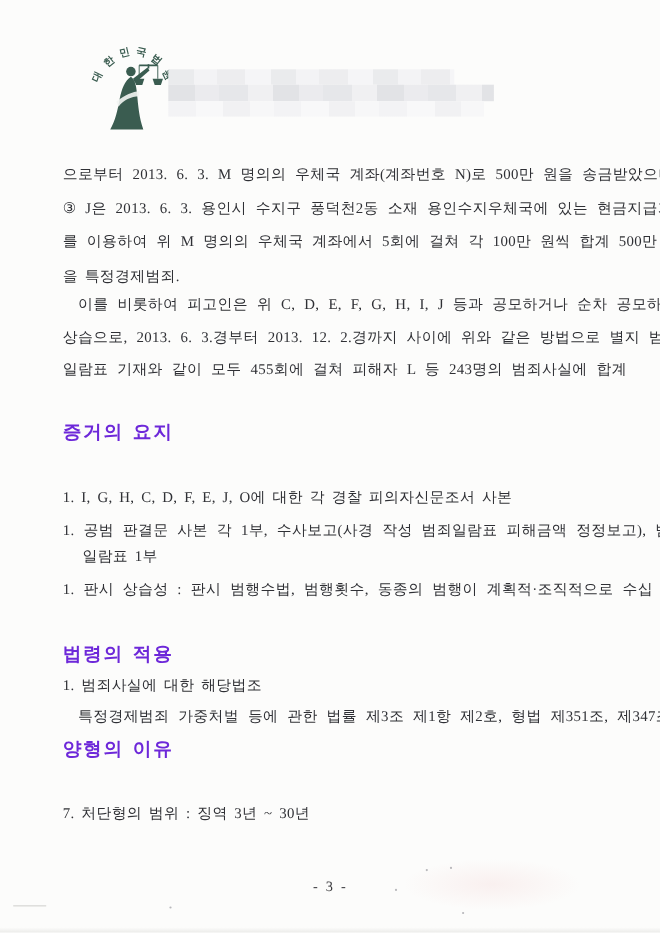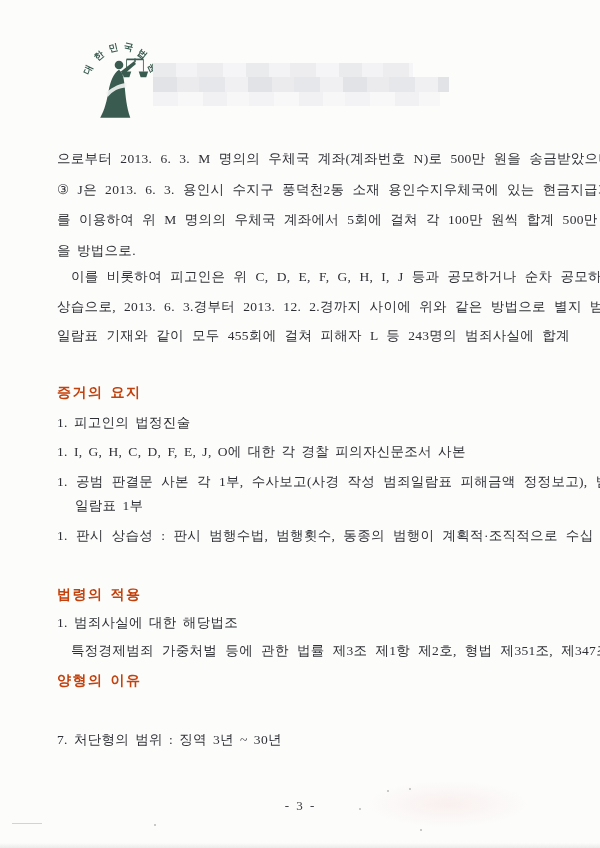--- a/index.html
+++ b/index.html
@@ -17,24 +17,24 @@
     box-sizing:border-box;
     font-size:13.5px;
     line-height:17px;
     color:#2f3035;
     letter-spacing:0.3px;
     word-spacing:2.5px;
     white-space:nowrap;
   }
   .j{word-spacing:4.5px;}           
   .h{
-    font-family:Liberation Serif, serif;
+    font-family:Liberation Sans, sans-serif;
     font-weight:700;
-    font-size:14px;
-    color:#c2410c;
+    font-size:17px;
+    color:#6d28d9;
     letter-spacing:1.5px;
     word-spacing:2px;
   }
   .in1{padding-left:14px;}
   .in2{padding-left:18px;}
   
   .pagenum{
     position:absolute;left:57px;top:798px;width:487px;
     text-align:center;font-size:13px;color:#3a3a3e;
     letter-spacing:2px;
@@ -103,27 +103,26 @@
 
   <div class="redact">
     <div class="r1"></div>
     <div class="r2"></div>
     <div class="r3"></div>
   </div>
 
   <div class="ln j" style="top:150px">으로부터 2013. 6. 3. M 명의의 우체국 계좌(계좌번호 N)로 500만 원을 송금받았으며,</div>
   <div class="ln j" style="top:181px">③ J은 2013. 6. 3. 용인시 수지구 풍덕천2동 소재 용인수지우체국에 있는 현금지급기</div>
   <div class="ln j" style="top:211px">를 이용하여 위 M 명의의 우체국 계좌에서 5회에 걸쳐 각 100만 원씩 합계 500만 원</div>
-  <div class="ln" style="top:242px">을 방법으로.</div>
+  <div class="ln" style="top:242px">을 특정경제범죄.</div>
   <div class="ln j in1" style="top:268px">이를 비롯하여 피고인은 위 C, D, E, F, G, H, I, J 등과 공모하거나 순차 공모하여,</div>
   <div class="ln j" style="top:298px">상습으로, 2013. 6. 3.경부터 2013. 12. 2.경까지 사이에 위와 같은 방법으로 별지 범죄</div>
   <div class="ln j" style="top:327px">일람표 기재와 같이 모두 455회에 걸쳐 피해자 L 등 243명의 범죄사실에 합계</div>
 
   <div class="ln h" style="top:384px">증거의 요지</div>
-  <div class="ln" style="top:414px">1. 피고인의 법정진술</div>
   <div class="ln" style="top:443px">1. I, G, H, C, D, F, E, J, O에 대한 각 경찰 피의자신문조서 사본</div>
   <div class="ln j" style="top:473px">1. 공범 판결문 사본 각 1부, 수사보고(사경 작성 범죄일람표 피해금액 정정보고), 범죄</div>
   <div class="ln in2" style="top:497px">일람표 1부</div>
   <div class="ln j" style="top:527px">1. 판시 상습성 : 판시 범행수법, 범행횟수, 동종의 범행이 계획적·조직적으로 수십 또</div>
 
   <div class="ln h" style="top:586px">법령의 적용</div>
   <div class="ln" style="top:614px">1. 범죄사실에 대한 해당법조</div>
   <div class="ln j in1" style="top:642px">특정경제범죄 가중처벌 등에 관한 법률 제3조 제1항 제2호, 형법 제351조, 제347조</div>
 
   <div class="ln h" style="top:672px">양형의 이유</div>

